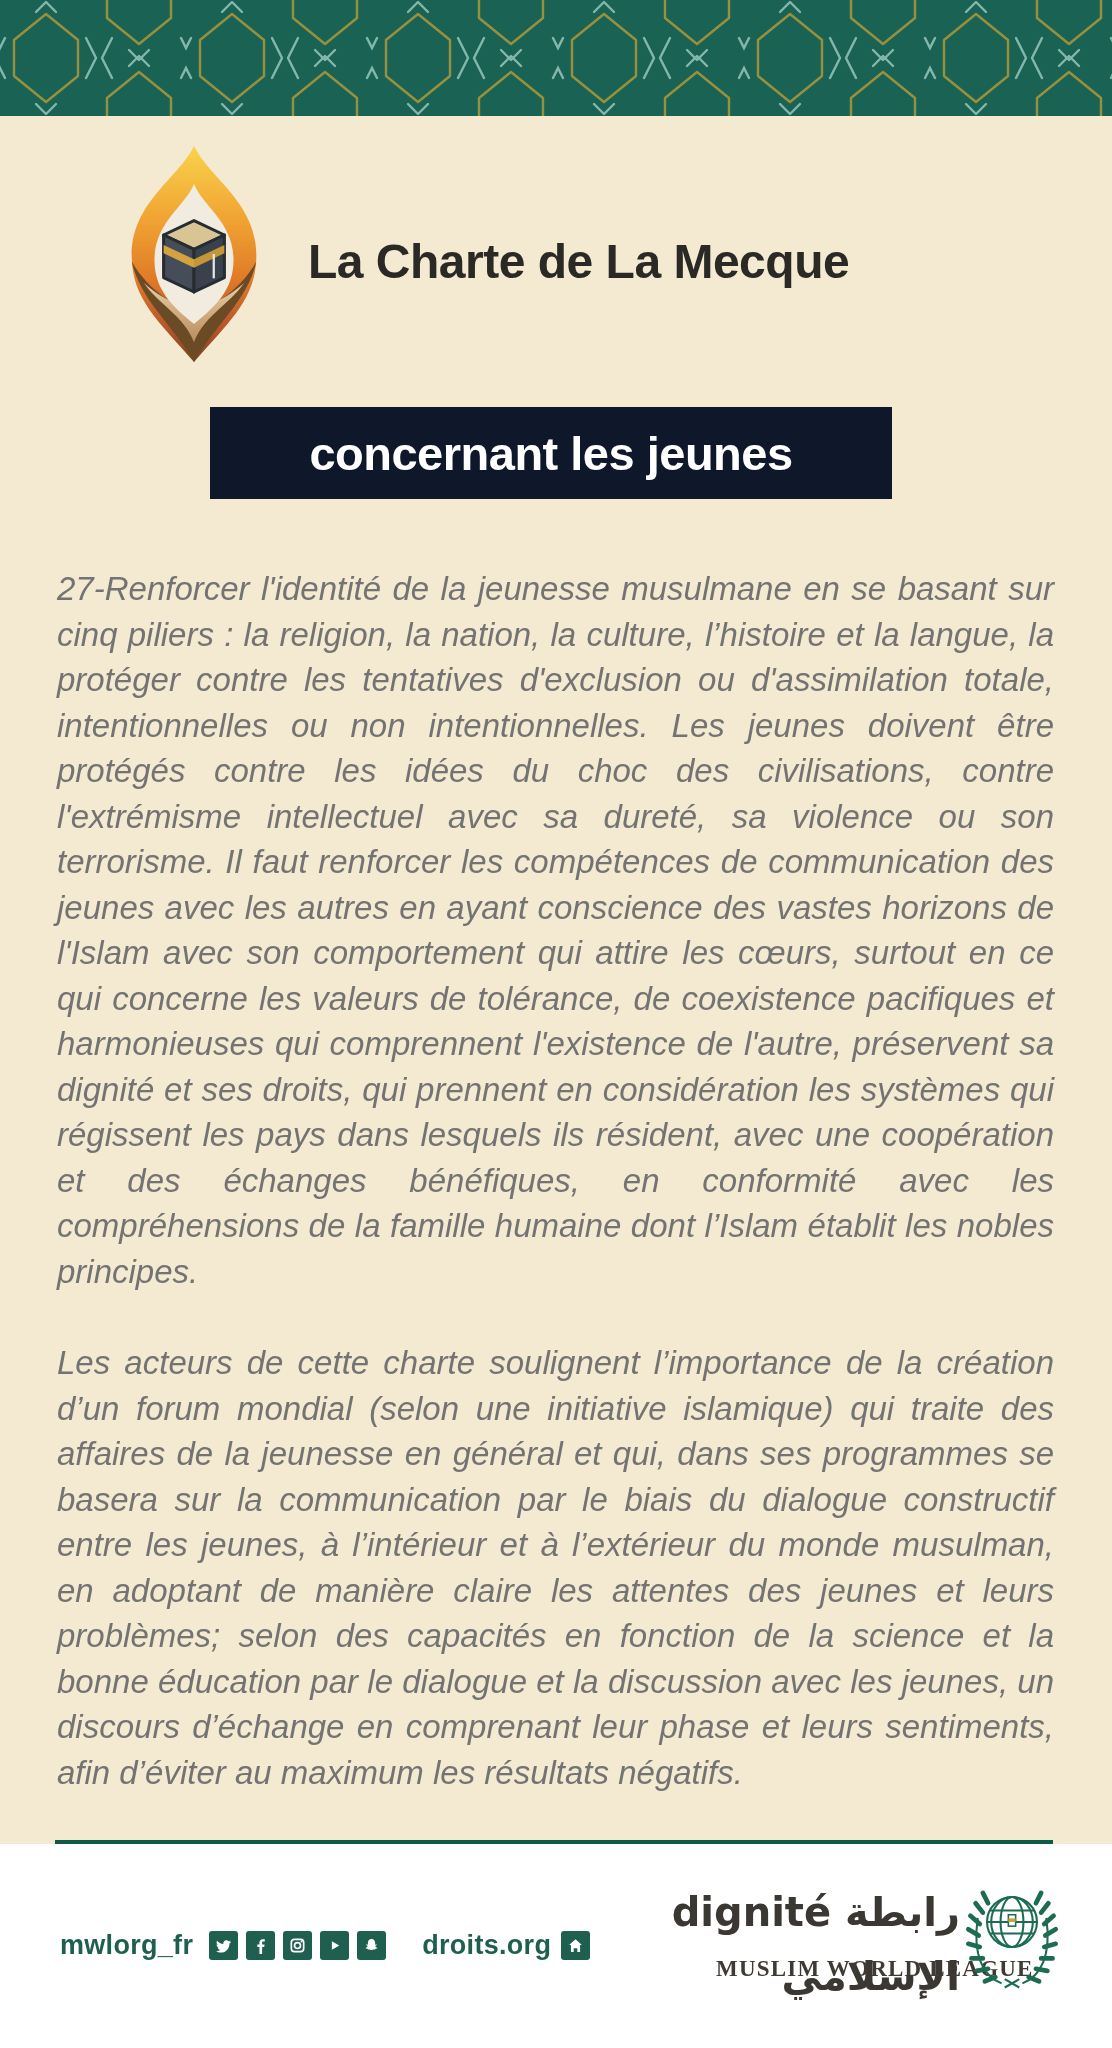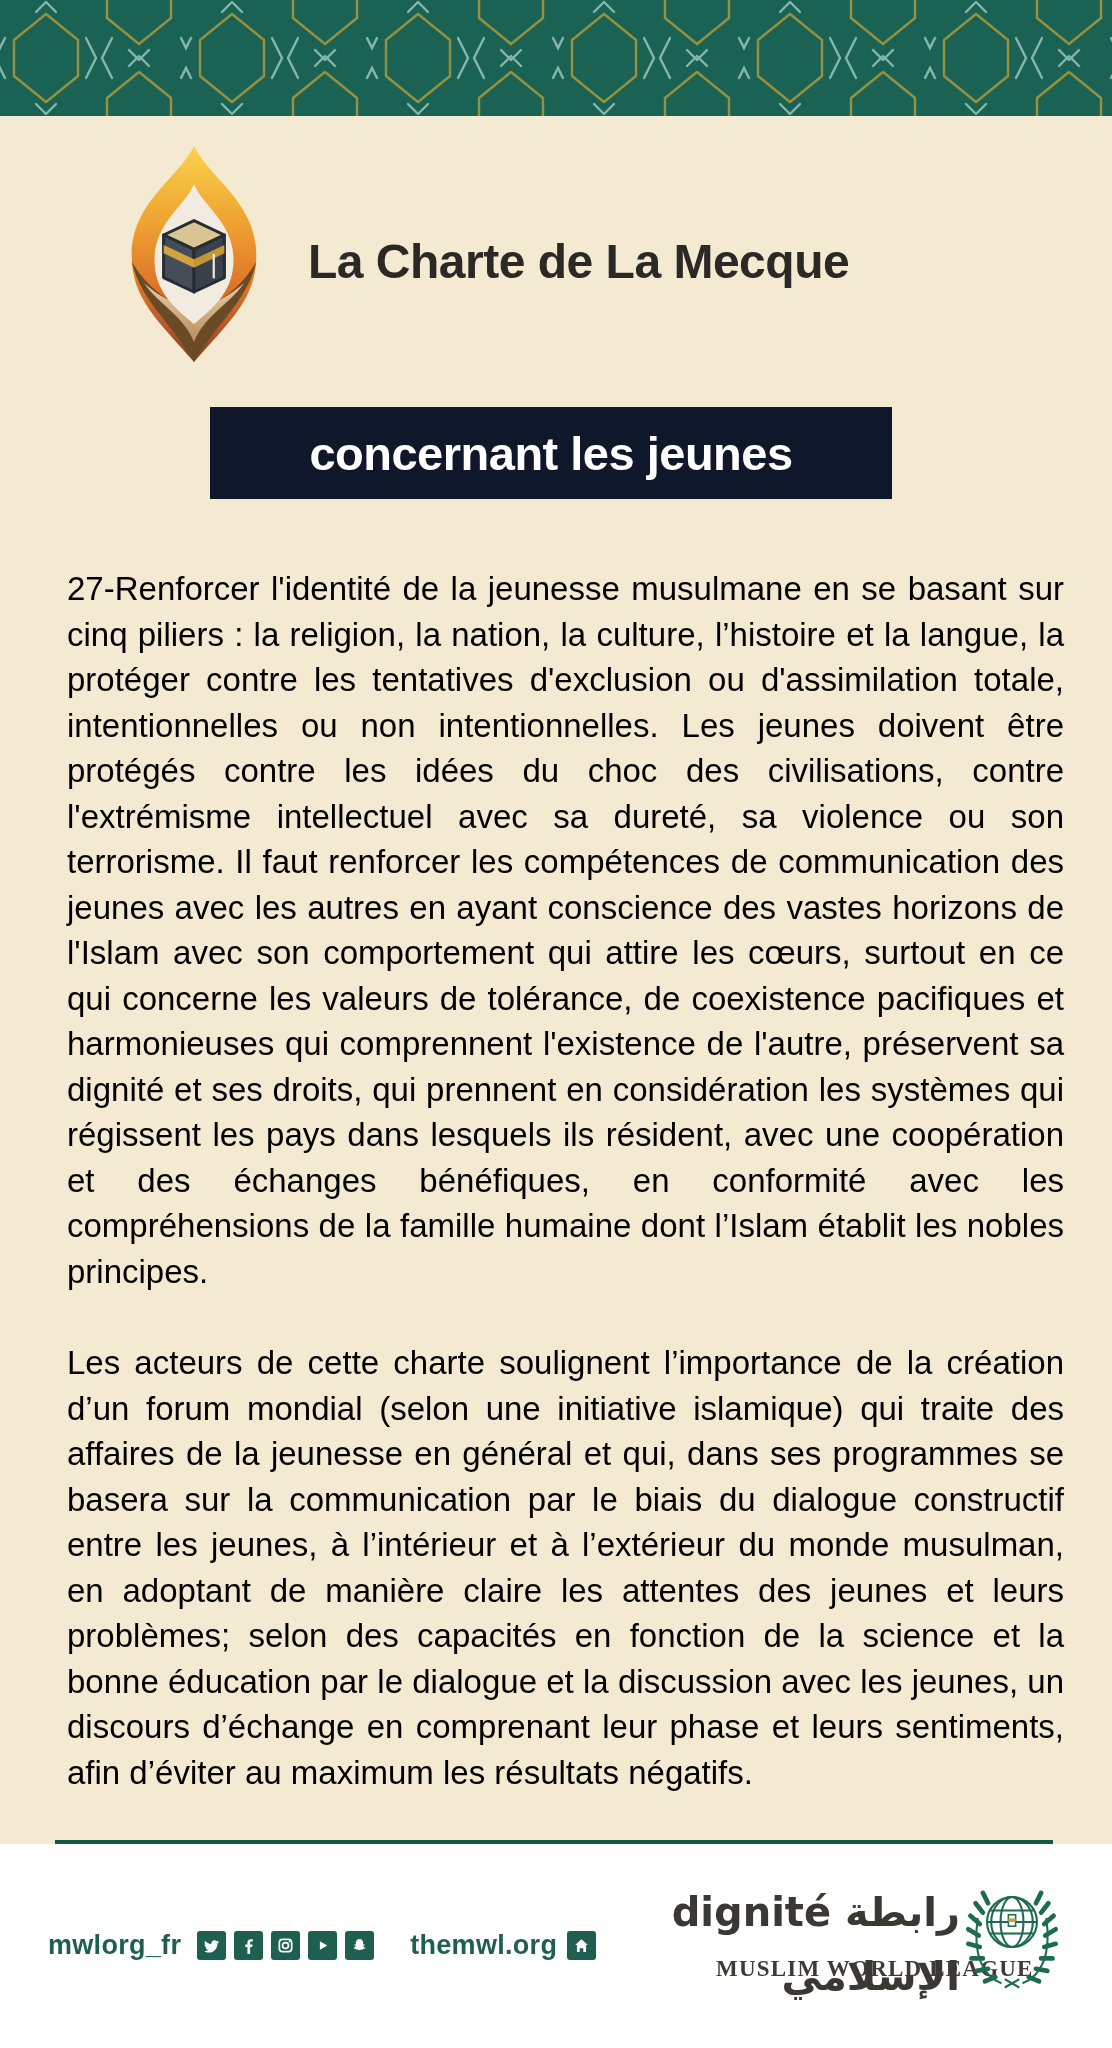--- a/index.html
+++ b/index.html
@@ -8,26 +8,26 @@
   
   .band{position:absolute;top:0;left:0;width:1112px;height:116px;display:block;}
   
   .content{position:absolute;top:116px;left:0;width:1112px;height:1728px;background:#f4e9d1;}
   .logo{position:absolute;left:118px;top:24px;width:152px;height:228px;}
   .title{position:absolute;left:308px;top:118px;margin:0;font-size:48px;font-weight:700;
          color:#2b2926;letter-spacing:-0.5px;white-space:nowrap;}
   .banner{position:absolute;left:210px;top:291px;width:682px;height:92px;background:#0f172a;
           display:flex;align-items:center;justify-content:center;}
   .banner span{color:#ffffff;font-size:47px;font-weight:700;letter-spacing:-0.5px;}
-  .article{position:absolute;left:67px;top:450px;width:997px;color:#000000;}
+  .article{position:absolute;left:57px;top:450px;width:997px;color:#737373;font-style:italic;}
   .article p{margin:0;font-size:33px;line-height:45.5px;text-align:justify;}
   .article p.first{margin-bottom:46px;}
   .separator{position:absolute;left:55px;top:1840px;width:998px;height:4px;background:#0f594a;}
   
-  .social{position:absolute;left:48px;top:1930px;display:flex;align-items:center;color:#1e5f50;}
+  .social{position:absolute;left:60px;top:1930px;display:flex;align-items:center;color:#1e5f50;}
   .handle,.site{font-size:27px;font-weight:600;letter-spacing:0.3px;color:#1e5f50;}
   .handle{margin-right:16px;}
   .site{margin-left:28px;margin-right:10px;}
   .sq{width:29px;height:29px;background:#1e5f50;border-radius:3px;margin-right:8px;
       display:flex;align-items:center;justify-content:center;}
   .sq svg{display:block;}
   .arabic{position:absolute;left:620px;top:1880px;width:340px;text-align:right;direction:rtl;
           font-family:"DejaVu Sans",sans-serif;font-size:40px;font-weight:700;color:#3b3732;
           line-height:64px;}
   .eng{position:absolute;left:716px;top:1956px;font-family:"Liberation Serif",serif;
@@ -130,21 +130,21 @@
         <svg width="17" height="17" viewBox="0 0 16 16">
             <polygon fill="#fff" points="5.5,4 12.5,8 5.5,12"></polygon>
           </svg>
       </span>
       <span class="sq">
         <svg width="17" height="17" viewBox="0 0 16 16">
             <path fill="#fff" d="M8 1.8c-2.3 0-3.4 1.7-3.4 3.6v1.7c-.4.2-.9 0-1.3-.2-.1 0-.3.1-.2.3.2.6 1 .9 1.4 1.2-.2.7-.9 1.5-2 1.7-.2.1-.1.3 0 .4.5.3 1.2.4 1.8.5.1.3.2.6.4.8.7-.1 1.5-.3 2.2.1.6.3 1.6.3 2.2 0 .7-.4 1.5-.2 2.2-.1.2-.2.3-.5.4-.8.6-.1 1.3-.2 1.8-.5.1-.1.2-.3 0-.4-1.1-.2-1.8-1-2-1.7.4-.3 1.2-.6 1.4-1.2.1-.2-.1-.3-.2-.3-.4.2-.9.4-1.3.2V5.4c0-1.9-1.1-3.6-3.4-3.6z"></path>
           </svg>
       </span>
 
-      <span class="site">themwl.org</span>
+      <span class="site">droits.org</span>
       <span class="sq">
         <svg width="17" height="17" viewBox="0 0 16 16">
             <path fill="#fff" d="M8 2l6 5.5h-1.7V14H9.7v-3.4H6.3V14H3.7V7.5H2z"></path>
           </svg>
       </span>
     </div>
 
     <div class="mwl">
       <div class="arabic">رابطة dignité الإسلامي</div>
       <div class="eng">MUSLIM WORLD LEAGUE</div>

